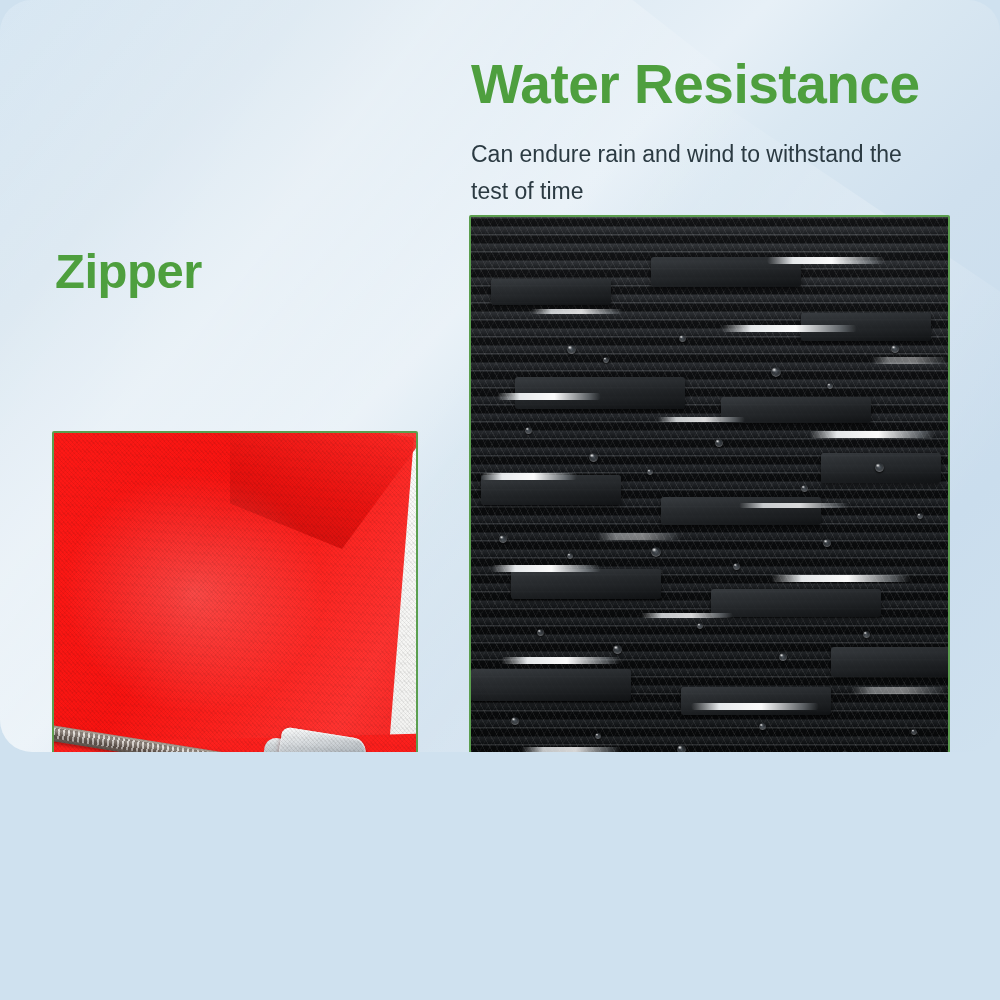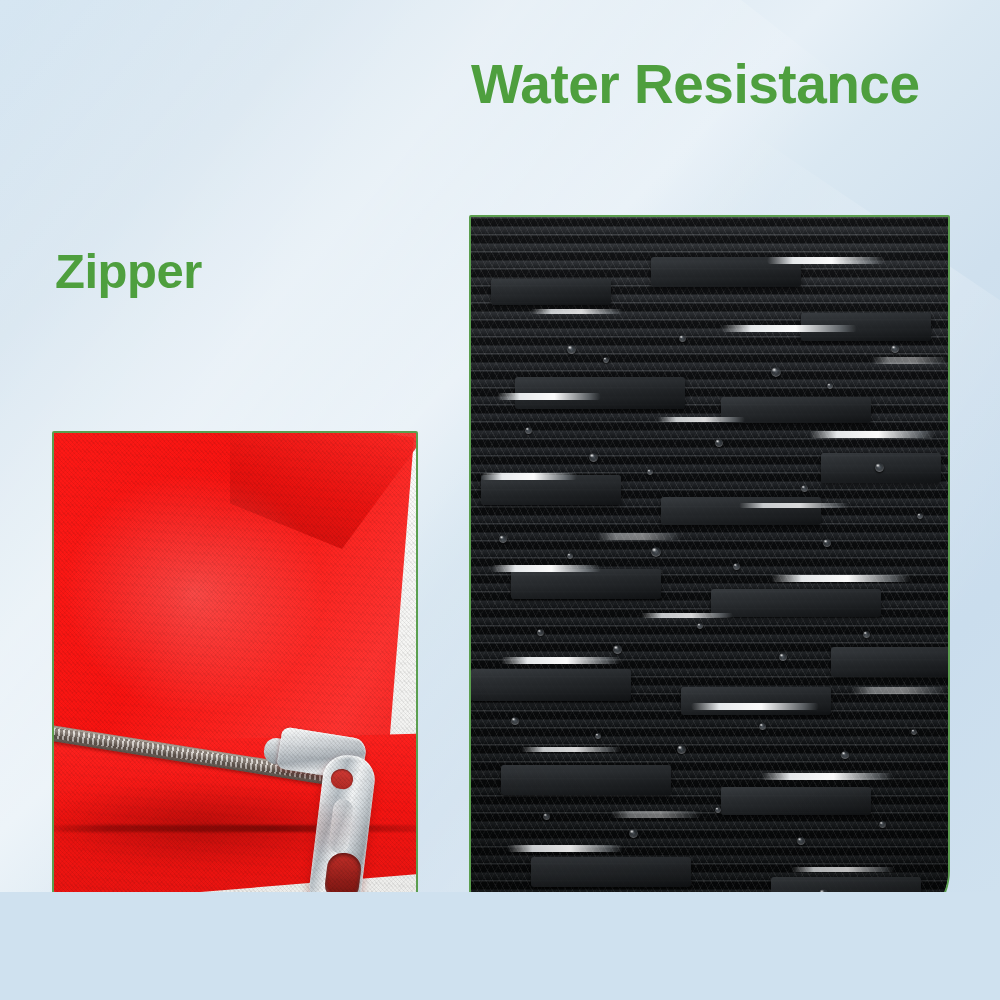--- a/index.html
+++ b/index.html
@@ -11,32 +11,33 @@
   }
   body {
     font-family: "Liberation Sans", sans-serif;
     background: #cfe1ef;
   }
 
   
   .infographic {
     position: relative;
     width: 1000px;
-    height: 892px;
+    height: 752px;
     overflow: hidden;
     background:
       linear-gradient(135deg,
         #d6e6f2 0%,
         #d2e2ee 18%,
         #dfebf4 34%,
         #e7f0f7 44%,
         #dae8f2 52%,
         #cfe0ee 66%,
         #cadded 84%,
         #cfe1ef 100%);
+    border-radius: 32px;
   }
   
   .sheen {
     position: absolute;
     left: -30%;
     top: -35%;
     width: 70%;
     height: 190%;
     transform: rotate(38deg);
     background: linear-gradient(90deg,
@@ -366,20 +367,21 @@
 </head>
 <body>
 
 <div class="infographic">
 
   <div class="sheen"></div>
   <div class="sheen b"></div>
 
   <div class="heading" id="wr-heading" style="color:#4e9f3e;">Water Resistance</div>
 
+  <div class="body-text" id="wr-body" style="color:#2b3a42;">Can endure rain and wind to withstand the test of time</div>
 
   <div class="heading" id="zip-heading" style="color:#4e9f3e;text-align:center;">Zipper</div>
 
 
   <div class="panel" id="zipper-panel">
     <div class="zip-photo">
 
       <div class="studio-bg"></div>
       <div class="cushion-main"></div>
       <div class="cushion-fold"></div>

